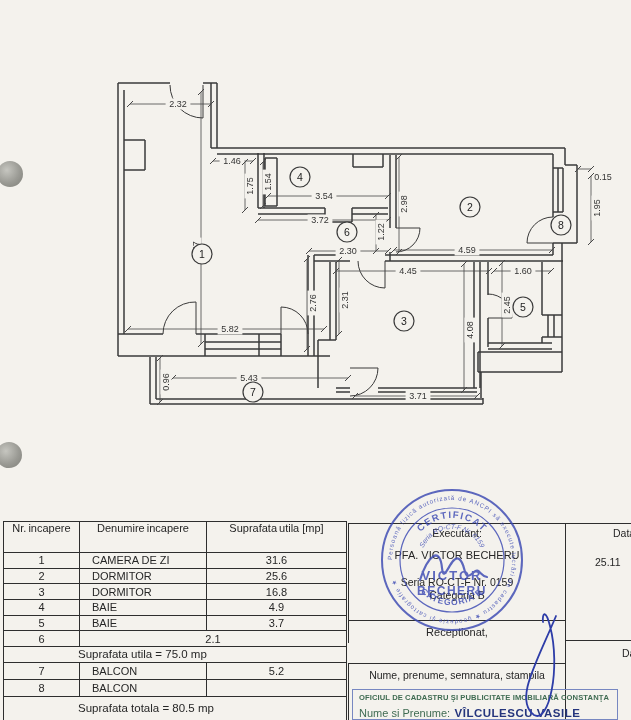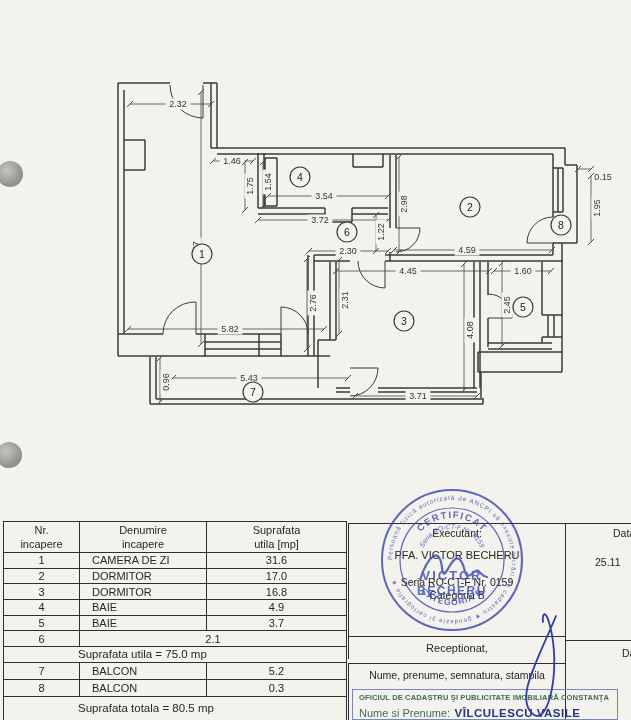--- a/index.html
+++ b/index.html
@@ -8,21 +8,21 @@
   #plan{position:absolute;left:0;top:0}
   .punch{position:absolute;border-radius:50%;width:26px;height:26px;
     background:radial-gradient(circle at 38% 35%, #c6c6c0 0%, #9a9a94 55%, #7e7e78 100%)}
   #punch1{left:-3px;top:161px}
   #punch2{left:-4px;top:442px}
 
   
   #lt{position:absolute;left:3px;top:521px;width:344px;height:199px;
       border:1.4px solid #2e2e2e;border-bottom:none;font-size:11px;background:transparent}
   .lt-header{display:flex;height:31px;border-bottom:1.4px solid #2e2e2e;text-align:center}
-  .lth{display:flex;flex-direction:column;justify-content:center;gap:2px;height:100%}
+  .lth{display:flex;flex-direction:row;justify-content:center;gap:2px;height:100%}
   .w1{width:76px;border-right:1.3px solid #2e2e2e}
   .w2{width:127px;border-right:1.3px solid #2e2e2e}
   .w3{flex:1}
   .lt-row{display:flex;height:15.65px;border-bottom:1.3px solid #2e2e2e}
   .lt-row.tall{height:17px}
   .ltc{height:100%;display:flex;align-items:center;justify-content:center}
   .c1{width:76px;border-right:1.3px solid #2e2e2e}
   .c2{width:127px;border-right:1.3px solid #2e2e2e;justify-content:flex-start;padding-left:12px}
   .c3{flex:1}
   .lt-sub{height:16px;border-bottom:1.4px solid #2e2e2e;display:flex;align-items:center;padding-left:74px;font-size:11.5px}
@@ -31,21 +31,21 @@
   
   .rt{position:absolute;border-left:1.4px solid #2e2e2e;border-top:1.4px solid #2e2e2e}
   #rt-exec{left:348px;top:523px;width:217px;height:117px;text-align:center;padding-top:3px}
   #rt-exec .l0{font-size:10.5px;margin-bottom:10px}
   #rt-exec .l1{font-size:11px;margin-bottom:15px}
   #rt-exec .l2{font-size:10.5px;margin-bottom:1px}
   #rt-exec .l3{font-size:10.5px}
   #rt-data1{left:565px;top:523px;width:66px;height:117px}
   #rt-data1 .dl{position:absolute;left:47px;top:3px;font-size:10.5px;white-space:nowrap}
   #rt-data1 .dv{position:absolute;left:29px;top:32px;font-size:10.5px;white-space:nowrap}
-  #rt-recep{left:348px;top:636px;width:217px;height:23px;text-align:center;padding-top:5px;font-size:11px}
+  #rt-recep{left:348px;top:620px;width:217px;height:23px;text-align:center;padding-top:5px;font-size:11px}
   #rt-data2{left:565px;top:640px;width:66px;height:80px}
   #rt-data2 .dl{position:absolute;left:56px;top:6px;font-size:10.5px;white-space:nowrap}
   #rt-nume{left:348px;top:663px;width:217px;height:57px;text-align:center;padding-top:5px;font-size:10.5px}
 
   
   #officebox{position:absolute;left:352px;top:689px;width:266px;height:31px;
      border:1.5px solid #7787c1;padding:3px 0 0 6px;white-space:nowrap;overflow:hidden}
   .ob-l1{font-size:7.6px;font-weight:bold;color:#3f6b52;letter-spacing:.1px}
   .ob-l2{margin-top:1px;color:#3f6b52}
   .ob-label{font-size:11px}
@@ -353,21 +353,21 @@
   </div>
   <div id="rowsA">
       <div class="lt-row">
         <div class="ltc c1">1</div>
         <div class="ltc c2">CAMERA DE ZI</div>
         <div class="ltc c3">31.6</div>
       </div>
       <div class="lt-row">
         <div class="ltc c1">2</div>
         <div class="ltc c2">DORMITOR</div>
-        <div class="ltc c3">17.0</div>
+        <div class="ltc c3">25.6</div>
       </div>
       <div class="lt-row">
         <div class="ltc c1">3</div>
         <div class="ltc c2">DORMITOR</div>
         <div class="ltc c3">16.8</div>
       </div>
       <div class="lt-row">
         <div class="ltc c1">4</div>
         <div class="ltc c2">BAIE</div>
         <div class="ltc c3">4.9</div>
@@ -387,21 +387,20 @@
   </div>
   <div id="rowsB">
       <div class="lt-row tall">
         <div class="ltc c1">7</div>
         <div class="ltc c2">BALCON</div>
         <div class="ltc c3">5.2</div>
       </div>
       <div class="lt-row tall">
         <div class="ltc c1">8</div>
         <div class="ltc c2">BALCON</div>
-        <div class="ltc c3">0.3</div>
       </div>
     </div>
   <div class="lt-total">
     <span>Suprafata totala = 80.5 mp</span>
   </div>
 </div>
 
 <div id="rt-exec" class="rt">
   <div class="l0">Executant:</div>
   <div class="l1">PFA. VICTOR BECHERU</div>

